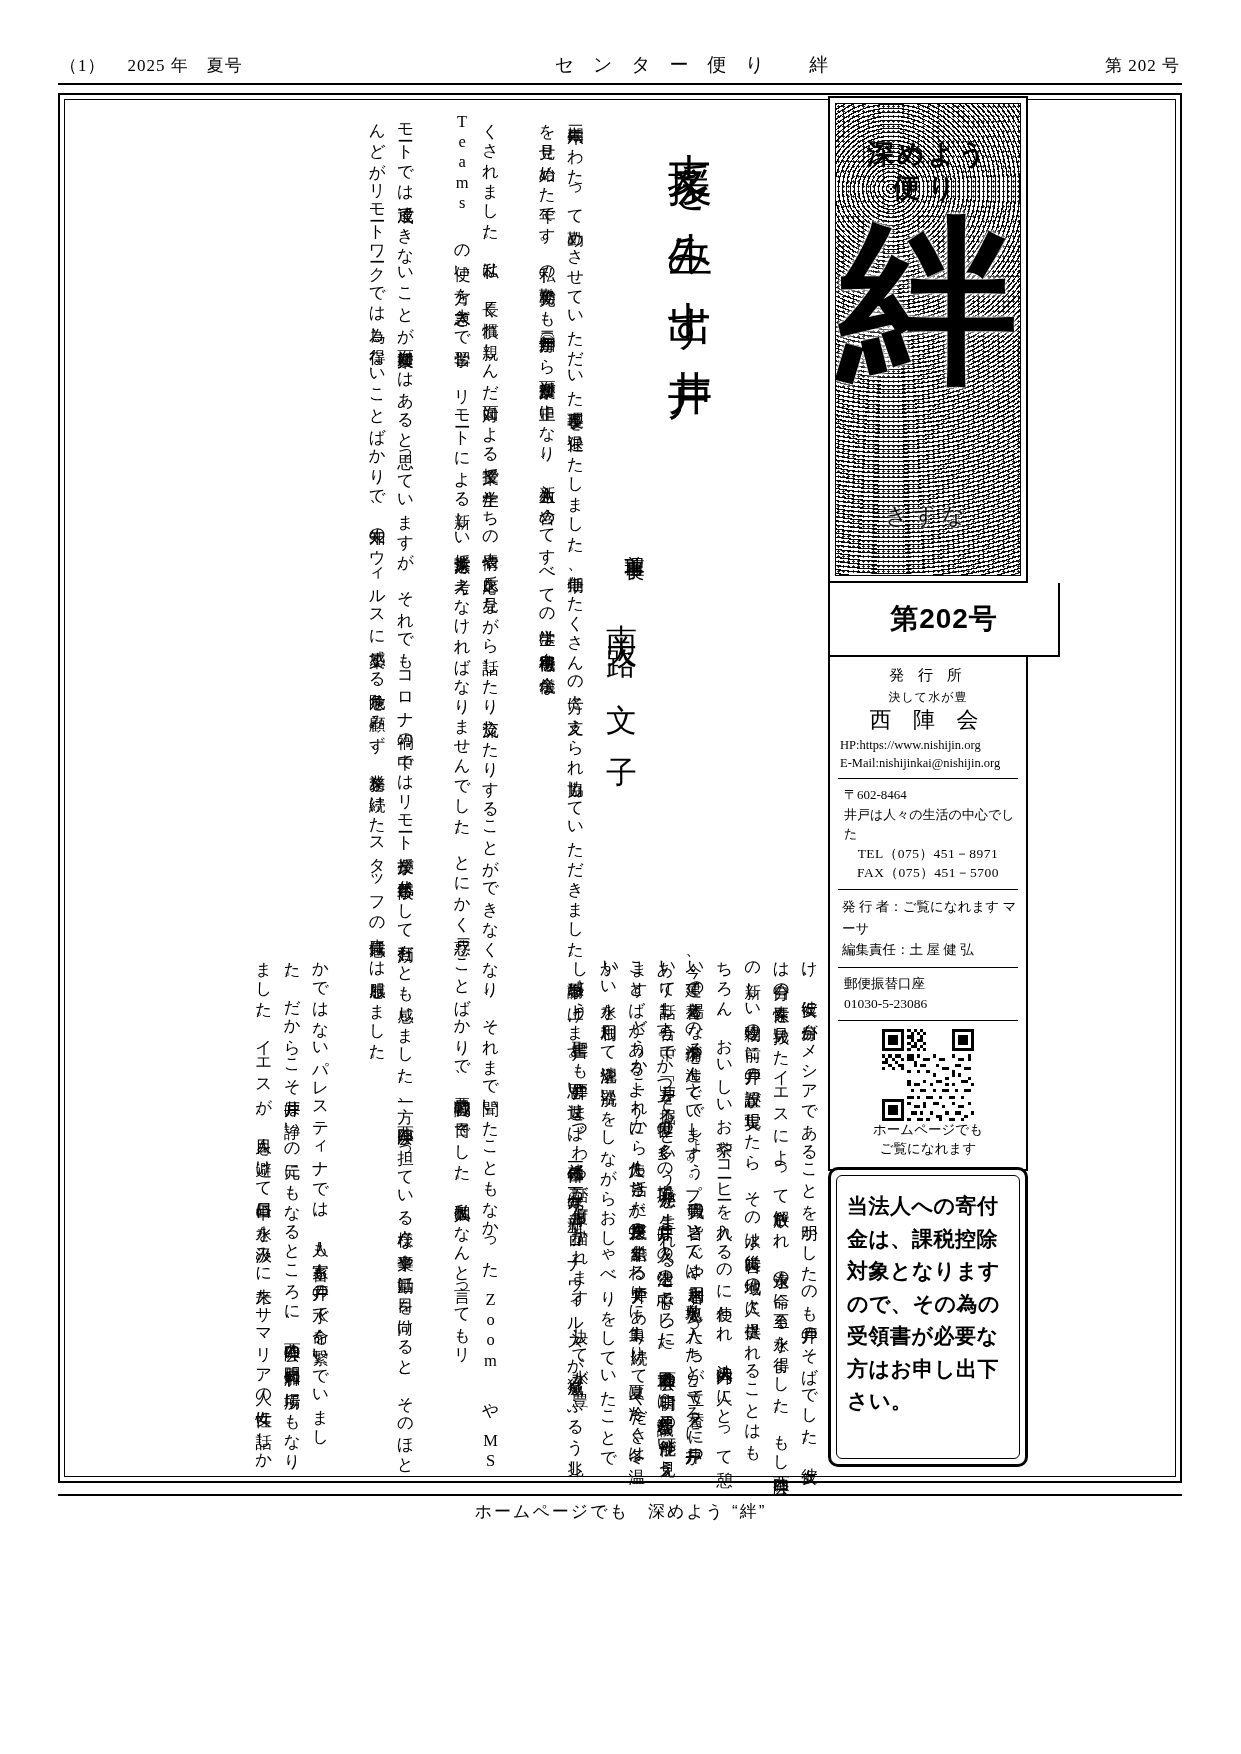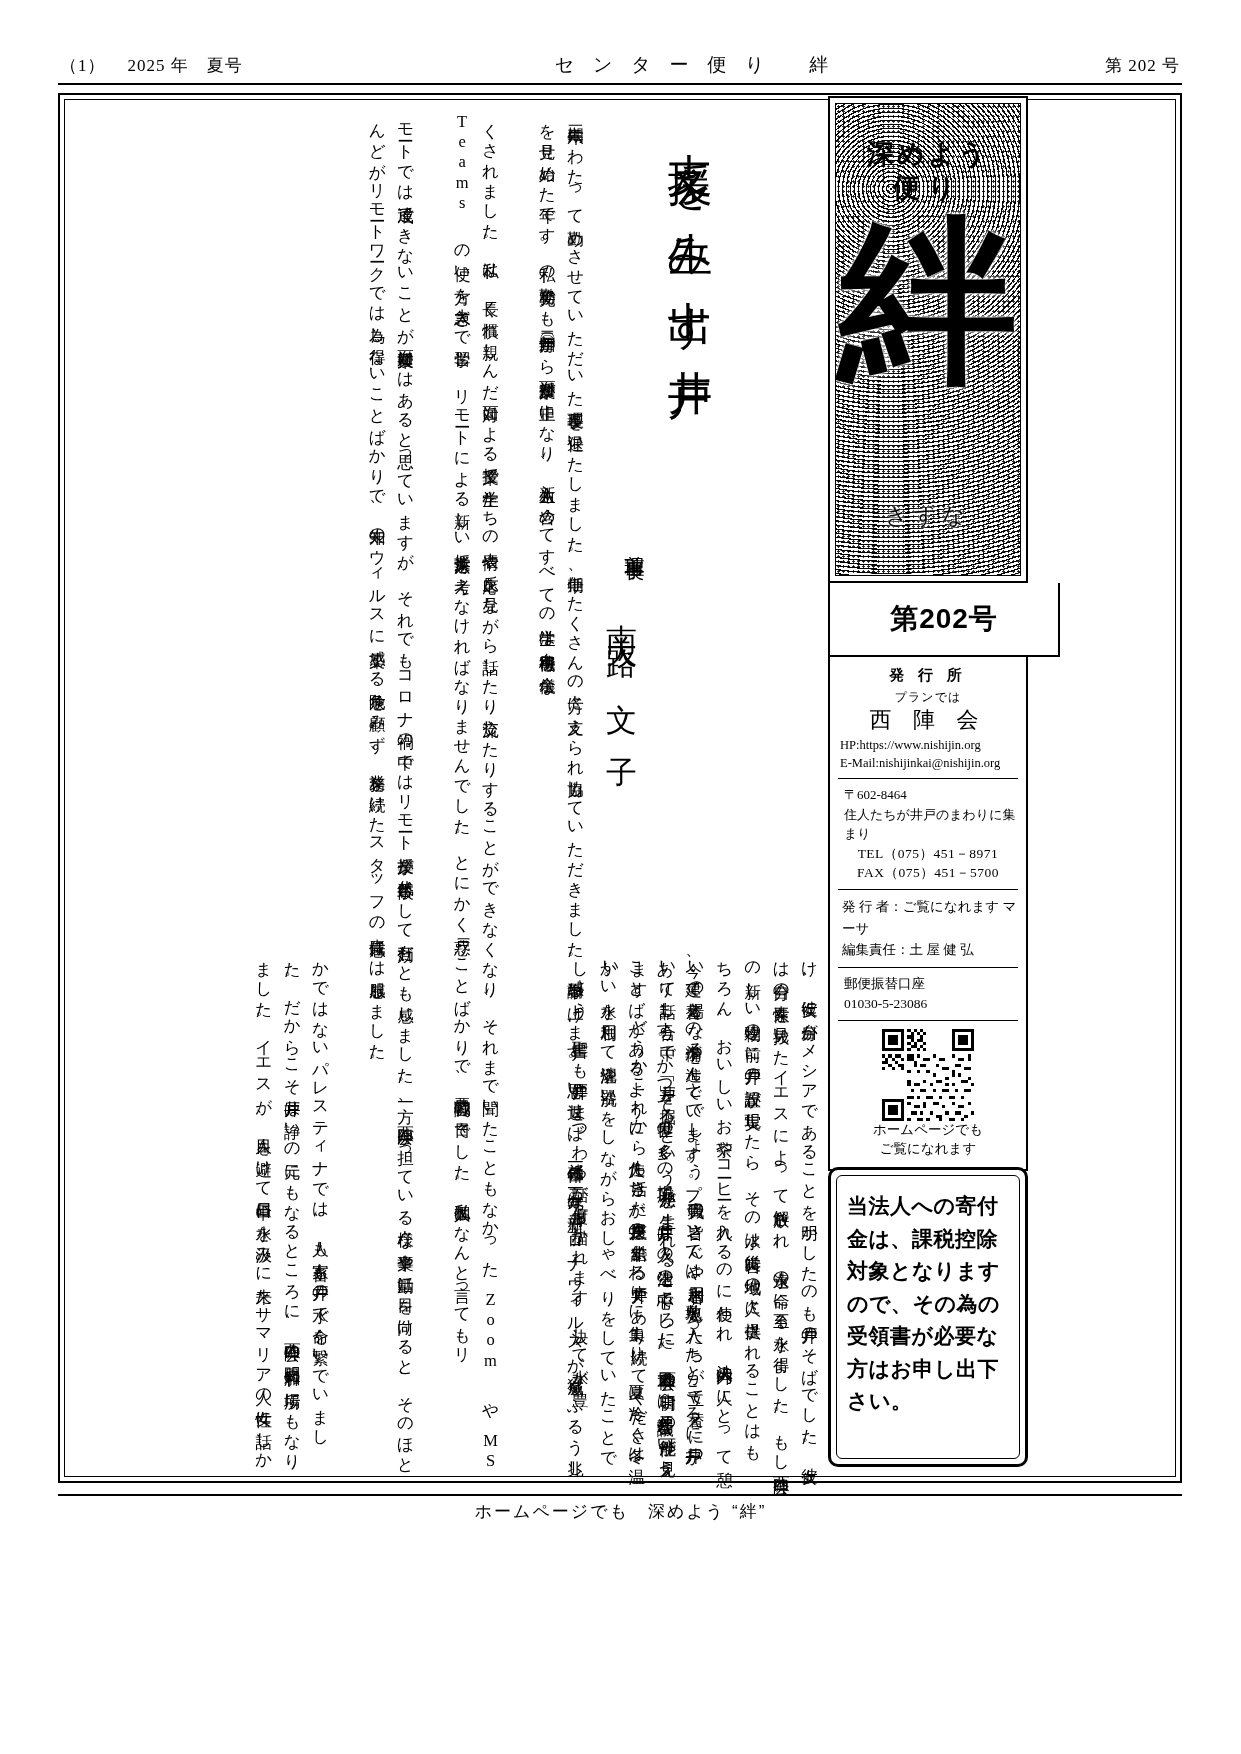--- a/index.html
+++ b/index.html
@@ -145,21 +145,21 @@
   .publisher-box {
     width: 200px;
     border: 2px solid #000;
     border-top: none;
     box-sizing: border-box;
     padding: 8px 6px 10px 6px;
     text-align: center;
     font-size: 14px;
     line-height: 1.45;
   }
-  .pub-label { font-size: 15px; letter-spacing: 5px; font-weight: bold; }
+  .pub-label { font-size: 15px; letter-spacing: 5px; }
   .pub-corp { font-size: 12px; letter-spacing: 1px; margin-top: 2px; }
   .pub-name { font-size: 22px; letter-spacing: 8px; font-weight: normal; margin-top: -2px; }
   .pub-line { font-size: 12.5px; text-align: left; padding-left: 4px; letter-spacing: 0; }
   .hr-thin { border:0; border-top:1px solid #000; margin: 6px 2px; }
   .pub-addr { font-size: 13px; text-align: left; padding-left: 8px; line-height: 1.5; }
   .pub-tel { font-size: 13.5px; text-align: center; letter-spacing: 0.5px; }
   .pub-staff { font-size: 13.5px; text-align: left; padding-left: 6px; line-height: 1.6; }
   .pub-post { font-size: 13.5px; text-align: left; padding-left: 8px; line-height: 1.5; }
 
   .qr-wrap { margin-top: 8px; display:flex; justify-content:center; }
@@ -302,27 +302,27 @@
         </div>
         <div class="logo-kanji">絆</div>
         <div class="logo-kana">きずな</div>
       </div>
     </div>
 
     <div class="issue-box">第202号</div>
 
     <div class="publisher-box">
       <div class="pub-label">発 行 所</div>
-      <div class="pub-corp">プランでは</div>
+      <div class="pub-corp">決して水が豊</div>
       <div class="pub-name">西 陣 会</div>
       <div class="pub-line">HP:https://www.nishijin.org</div>
       <div class="pub-line">E-Mail:nishijinkai@nishijin.org</div>
       <hr class="hr-thin">
       <div class="pub-addr">〒602-8464</div>
-      <div class="pub-addr">住人たちが井戸のまわりに集まり</div>
+      <div class="pub-addr">井戸は人々の生活の中心でした</div>
       <div class="pub-tel">TEL（075）451－8971</div>
       <div class="pub-tel">FAX（075）451－5700</div>
       <hr class="hr-thin">
       <div class="pub-staff">発 行 者：ご覧になれます マーサ</div>
       <div class="pub-staff">編集責任：土 屋 健 弘</div>
       <hr class="hr-thin">
       <div class="pub-post">郵便振替口座</div>
       <div class="pub-post">01030-5-23086</div>
       <hr class="hr-thin">
       <div class="qr-wrap">

